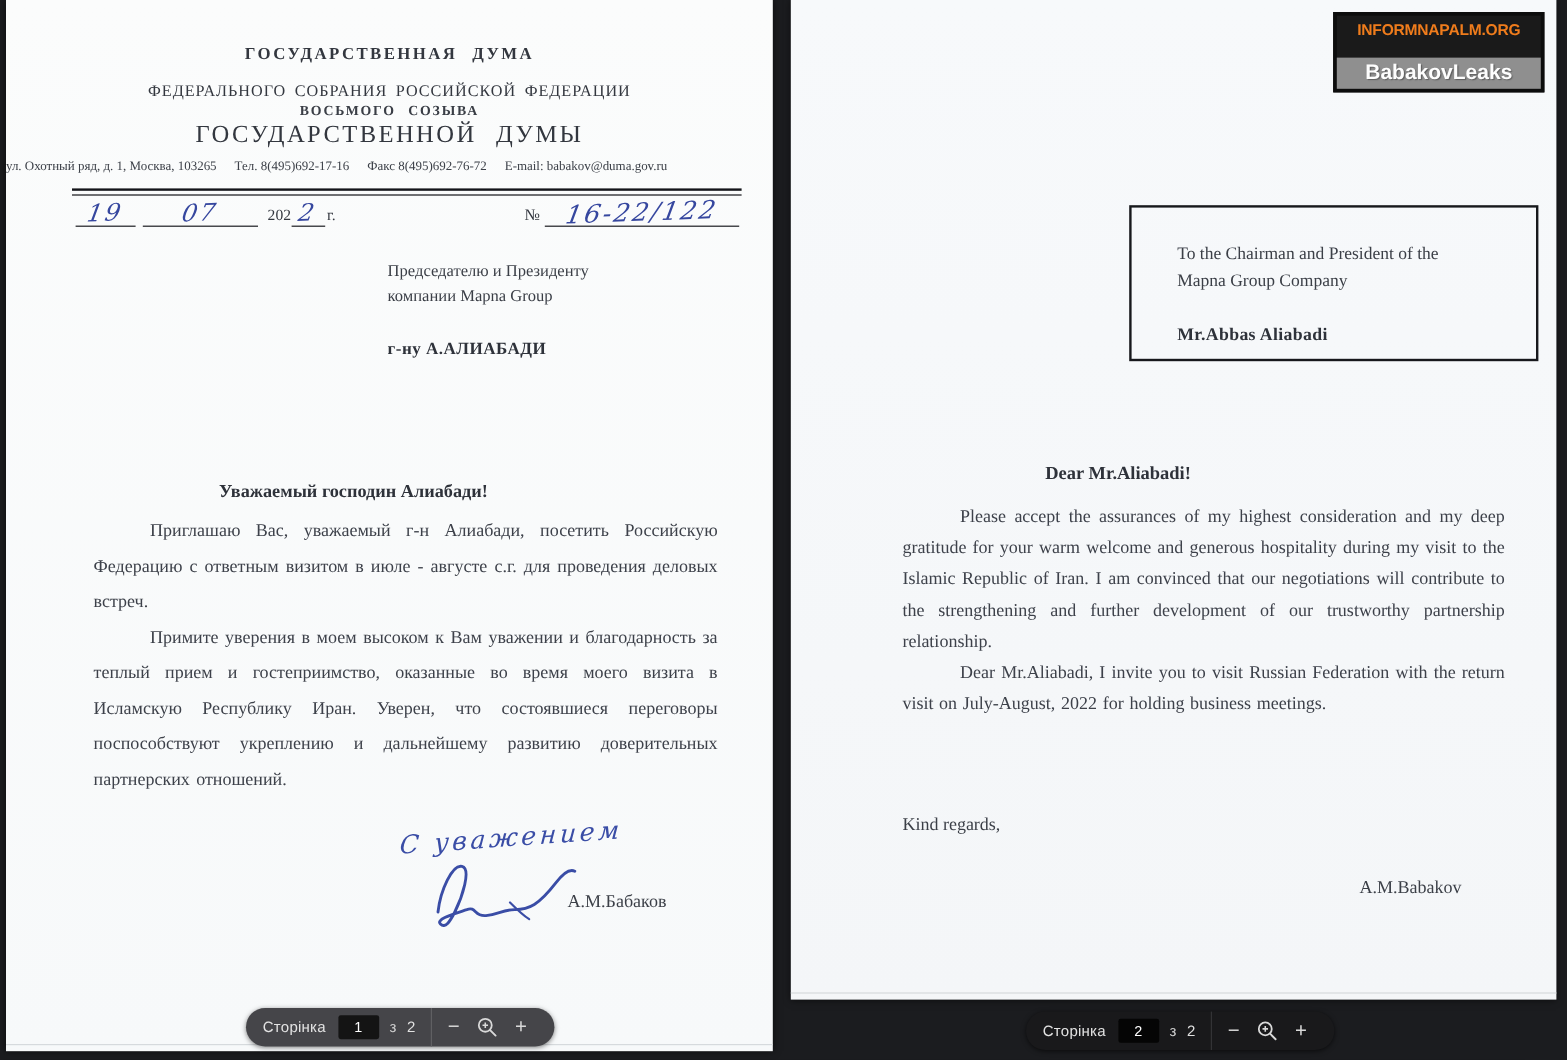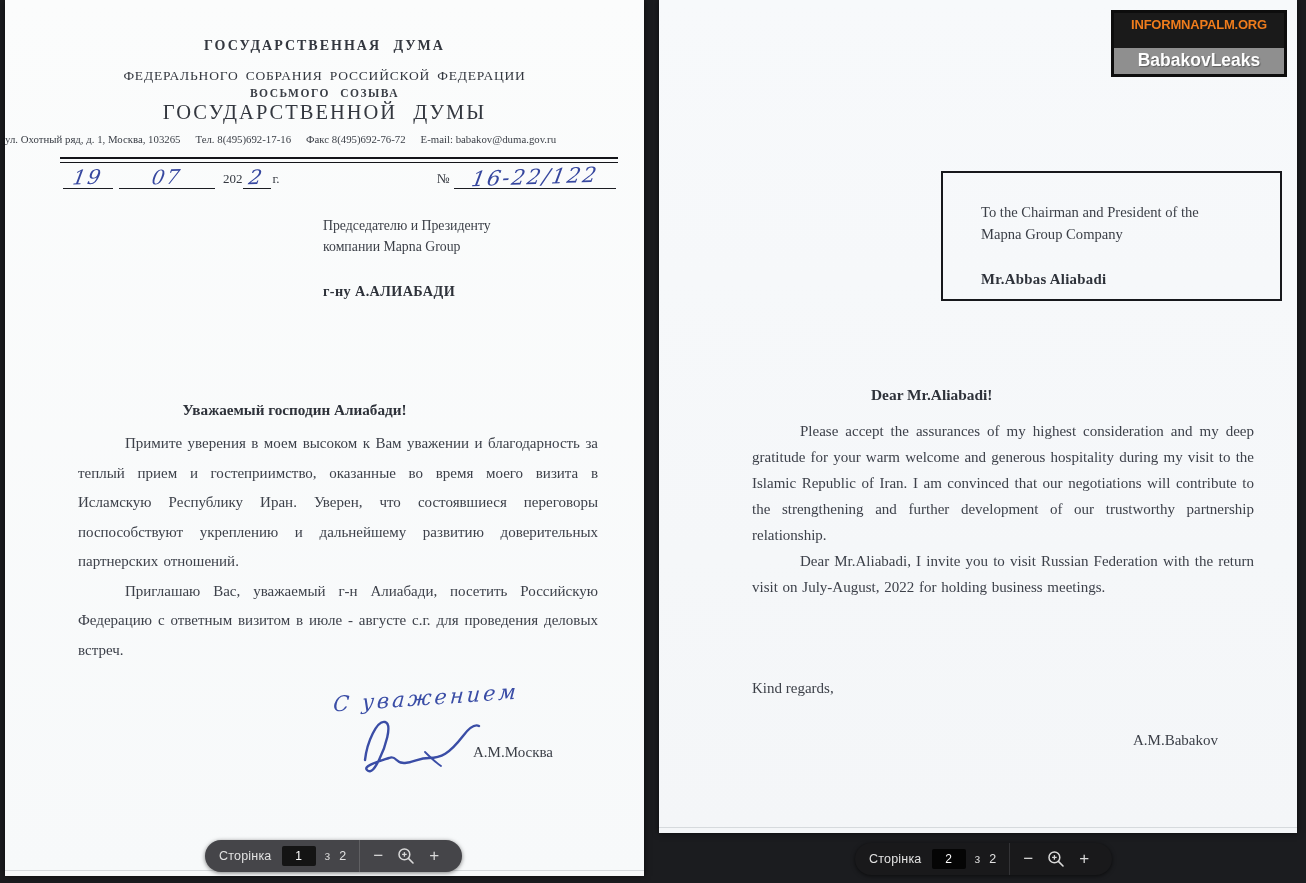--- a/index.html
+++ b/index.html
@@ -185,32 +185,32 @@
 
   <div class="ru-addressee">
     <div>Председателю и Президенту</div>
     <div>компании Mapna Group</div>
     <div class="name">г-ну А.АЛИАБАДИ</div>
   </div>
 
   <div class="ru-salutation">Уважаемый господин Алиабади!</div>
 
   <div class="ru-body">
+    <p>Приглашаю Вас, уважаемый г-н Алиабади, посетить Российскую Федерацию с ответным визитом в июле - августе с.г. для проведения деловых встреч.</p>
     <p>Примите уверения в моем высоком к Вам уважении и благодарность за теплый прием и гостеприимство, оказанные во время моего визита в Исламскую Республику Иран. Уверен, что состоявшиеся переговоры поспособствуют укреплению и дальнейшему развитию доверительных партнерских отношений.</p>
-    <p>Приглашаю Вас, уважаемый г-н Алиабади, посетить Российскую Федерацию с ответным визитом в июле - августе с.г. для проведения деловых встреч.</p>
   </div>
 
   <div class="closing-hw">С уважением</div>
 
   <svg class="sig-svg" width="190" height="72" viewBox="0 0 190 72">
     <path d="M28,52 C30,34 40,12 48,14 C56,16 48,40 42,52 C38,60 34,66 30,62 C26,58 40,54 52,50 C60,47 58,56 68,55 C78,54 82,50 92,50 C104,50 112,46 126,28 C132,20 138,16 142,18" fill="none" stroke="#3a4da6" stroke-width="2.4" stroke-linecap="round"></path>
     <path d="M88,44 C92,48 98,54 104,58" fill="none" stroke="#3a4da6" stroke-width="1.8" stroke-linecap="round"></path>
   </svg>
 
-  <div class="ru-signer">А.М.Москва</div>
+  <div class="ru-signer">А.М.Бабаков</div>
 
   <div class="page-edge"></div>
 </div>
 
 <div class="page page-right">
 
   <div class="watermark">
     <div class="wm-row1">INFORMNAPALM.ORG</div>
     <div class="wm-row2">BabakovLeaks</div>
   </div>

